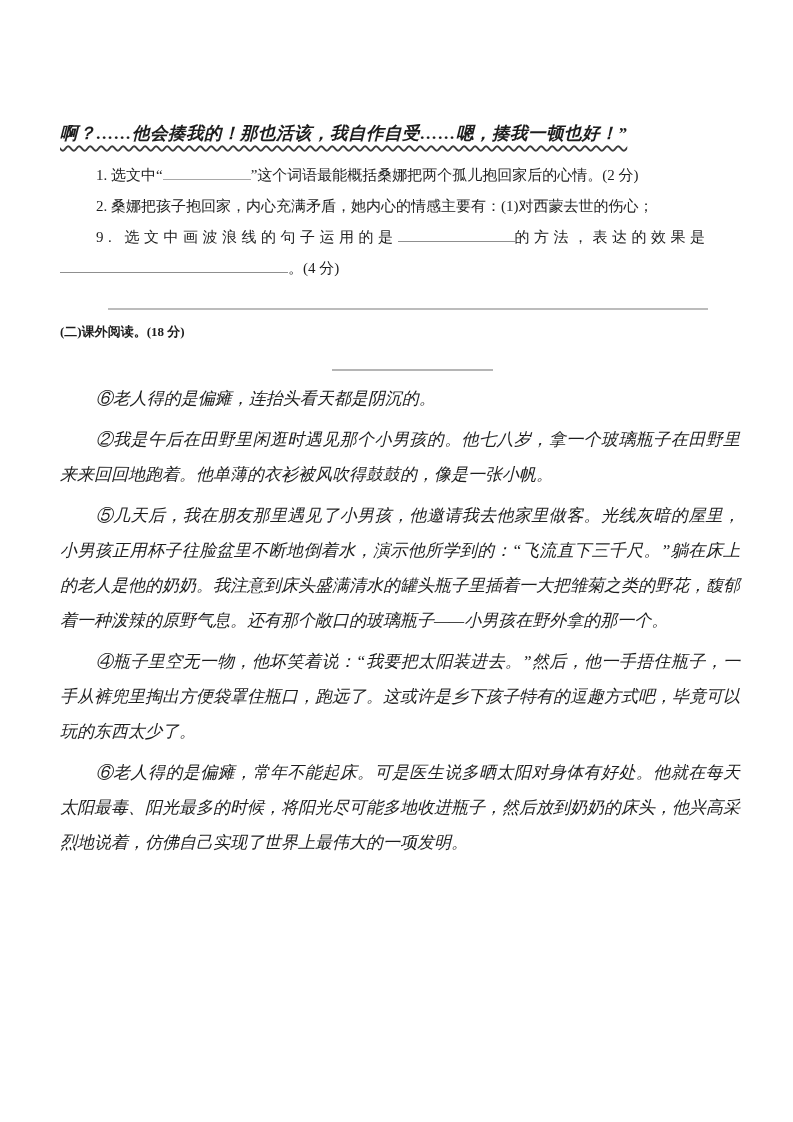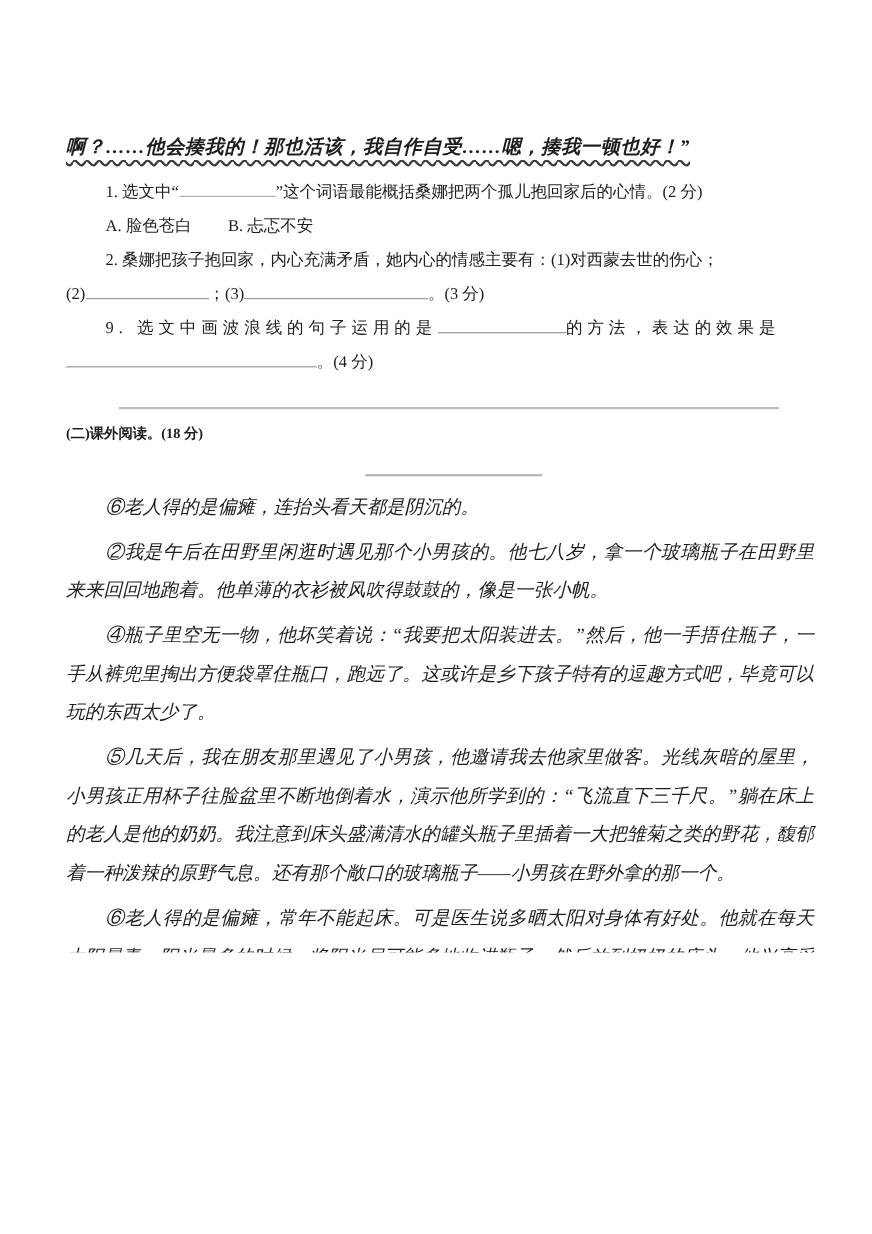--- a/index.html
+++ b/index.html
@@ -88,31 +88,25 @@
 <div class="page">
 
   <div class="quote-line">啊？……他会揍我的！那也活该，我自作自受……嗯，揍我一顿也好！”</div>
 
   <div class="qblock">
 
     <p class="indent">
       <span>1. 选文中“</span><span class="blank gray" style="width:88px"></span><span>”这个词语最能概括桑娜把两个孤儿抱回家后的心情。(2 分)</span>
     </p>
 
-    <p class="indent">
-      <span>A. 脸色苍白</span><span class="opt-b">B. 忐忑不安</span>
-    </p>
 
     <p class="indent">
       <span>2. 桑娜把孩子抱回家，内心充满矛盾，她内心的情感主要有：(1)对西蒙去世的伤心；</span>
     </p>
 
-    <p>
-      <span>(2)</span><span class="blank" style="width:112px"></span><span>；(3)</span><span class="blank" style="width:167px"></span><span>。(3 分)</span>
-    </p>
 
     <p class="indent q3-spread">
       <span>9. 选文中画波浪线的句子运用的是</span><span class="blank" style="width:117px"></span><span>的方法，表达的效果是</span>
     </p>
 
     <p>
       <span class="blank" style="width:228px"></span><span>。(4 分)</span>
     </p>
 
 
@@ -120,18 +114,18 @@
 
   <div class="rule-full"></div>
 
   <p class="heading">(二)课外阅读。(18 分)</p>
 
   <div class="rule-short"></div>
 
   <div class="passage">
     <p>⑥老人得的是偏瘫，连抬头看天都是阴沉的。</p>
     <p>②我是午后在田野里闲逛时遇见那个小男孩的。他七八岁，拿一个玻璃瓶子在田野里来来回回地跑着。他单薄的衣衫被风吹得鼓鼓的，像是一张小帆。</p>
+    <p>⑤几天后，我在朋友那里遇见了小男孩，他邀请我去他家里做客。光线灰暗的屋里，小男孩正用杯子往脸盆里不断地倒着水，演示他所学到的：“飞流直下三千尺。”躺在床上的老人是他的奶奶。我注意到床头盛满清水的罐头瓶子里插着一大把雏菊之类的野花，馥郁着一种泼辣的原野气息。还有那个敞口的玻璃瓶子——小男孩在野外拿的那一个。</p>
     <p>④瓶子里空无一物，他坏笑着说：“我要把太阳装进去。”然后，他一手捂住瓶子，一手从裤兜里掏出方便袋罩住瓶口，跑远了。这或许是乡下孩子特有的逗趣方式吧，毕竟可以玩的东西太少了。</p>
-    <p>⑤几天后，我在朋友那里遇见了小男孩，他邀请我去他家里做客。光线灰暗的屋里，小男孩正用杯子往脸盆里不断地倒着水，演示他所学到的：“飞流直下三千尺。”躺在床上的老人是他的奶奶。我注意到床头盛满清水的罐头瓶子里插着一大把雏菊之类的野花，馥郁着一种泼辣的原野气息。还有那个敞口的玻璃瓶子——小男孩在野外拿的那一个。</p>
     <p>⑥老人得的是偏瘫，常年不能起床。可是医生说多晒太阳对身体有好处。他就在每天太阳最毒、阳光最多的时候，将阳光尽可能多地收进瓶子，然后放到奶奶的床头，他兴高采烈地说着，仿佛自己实现了世界上最伟大的一项发明。</p>
   </div>
 
 </div>
 
 </body></html>

